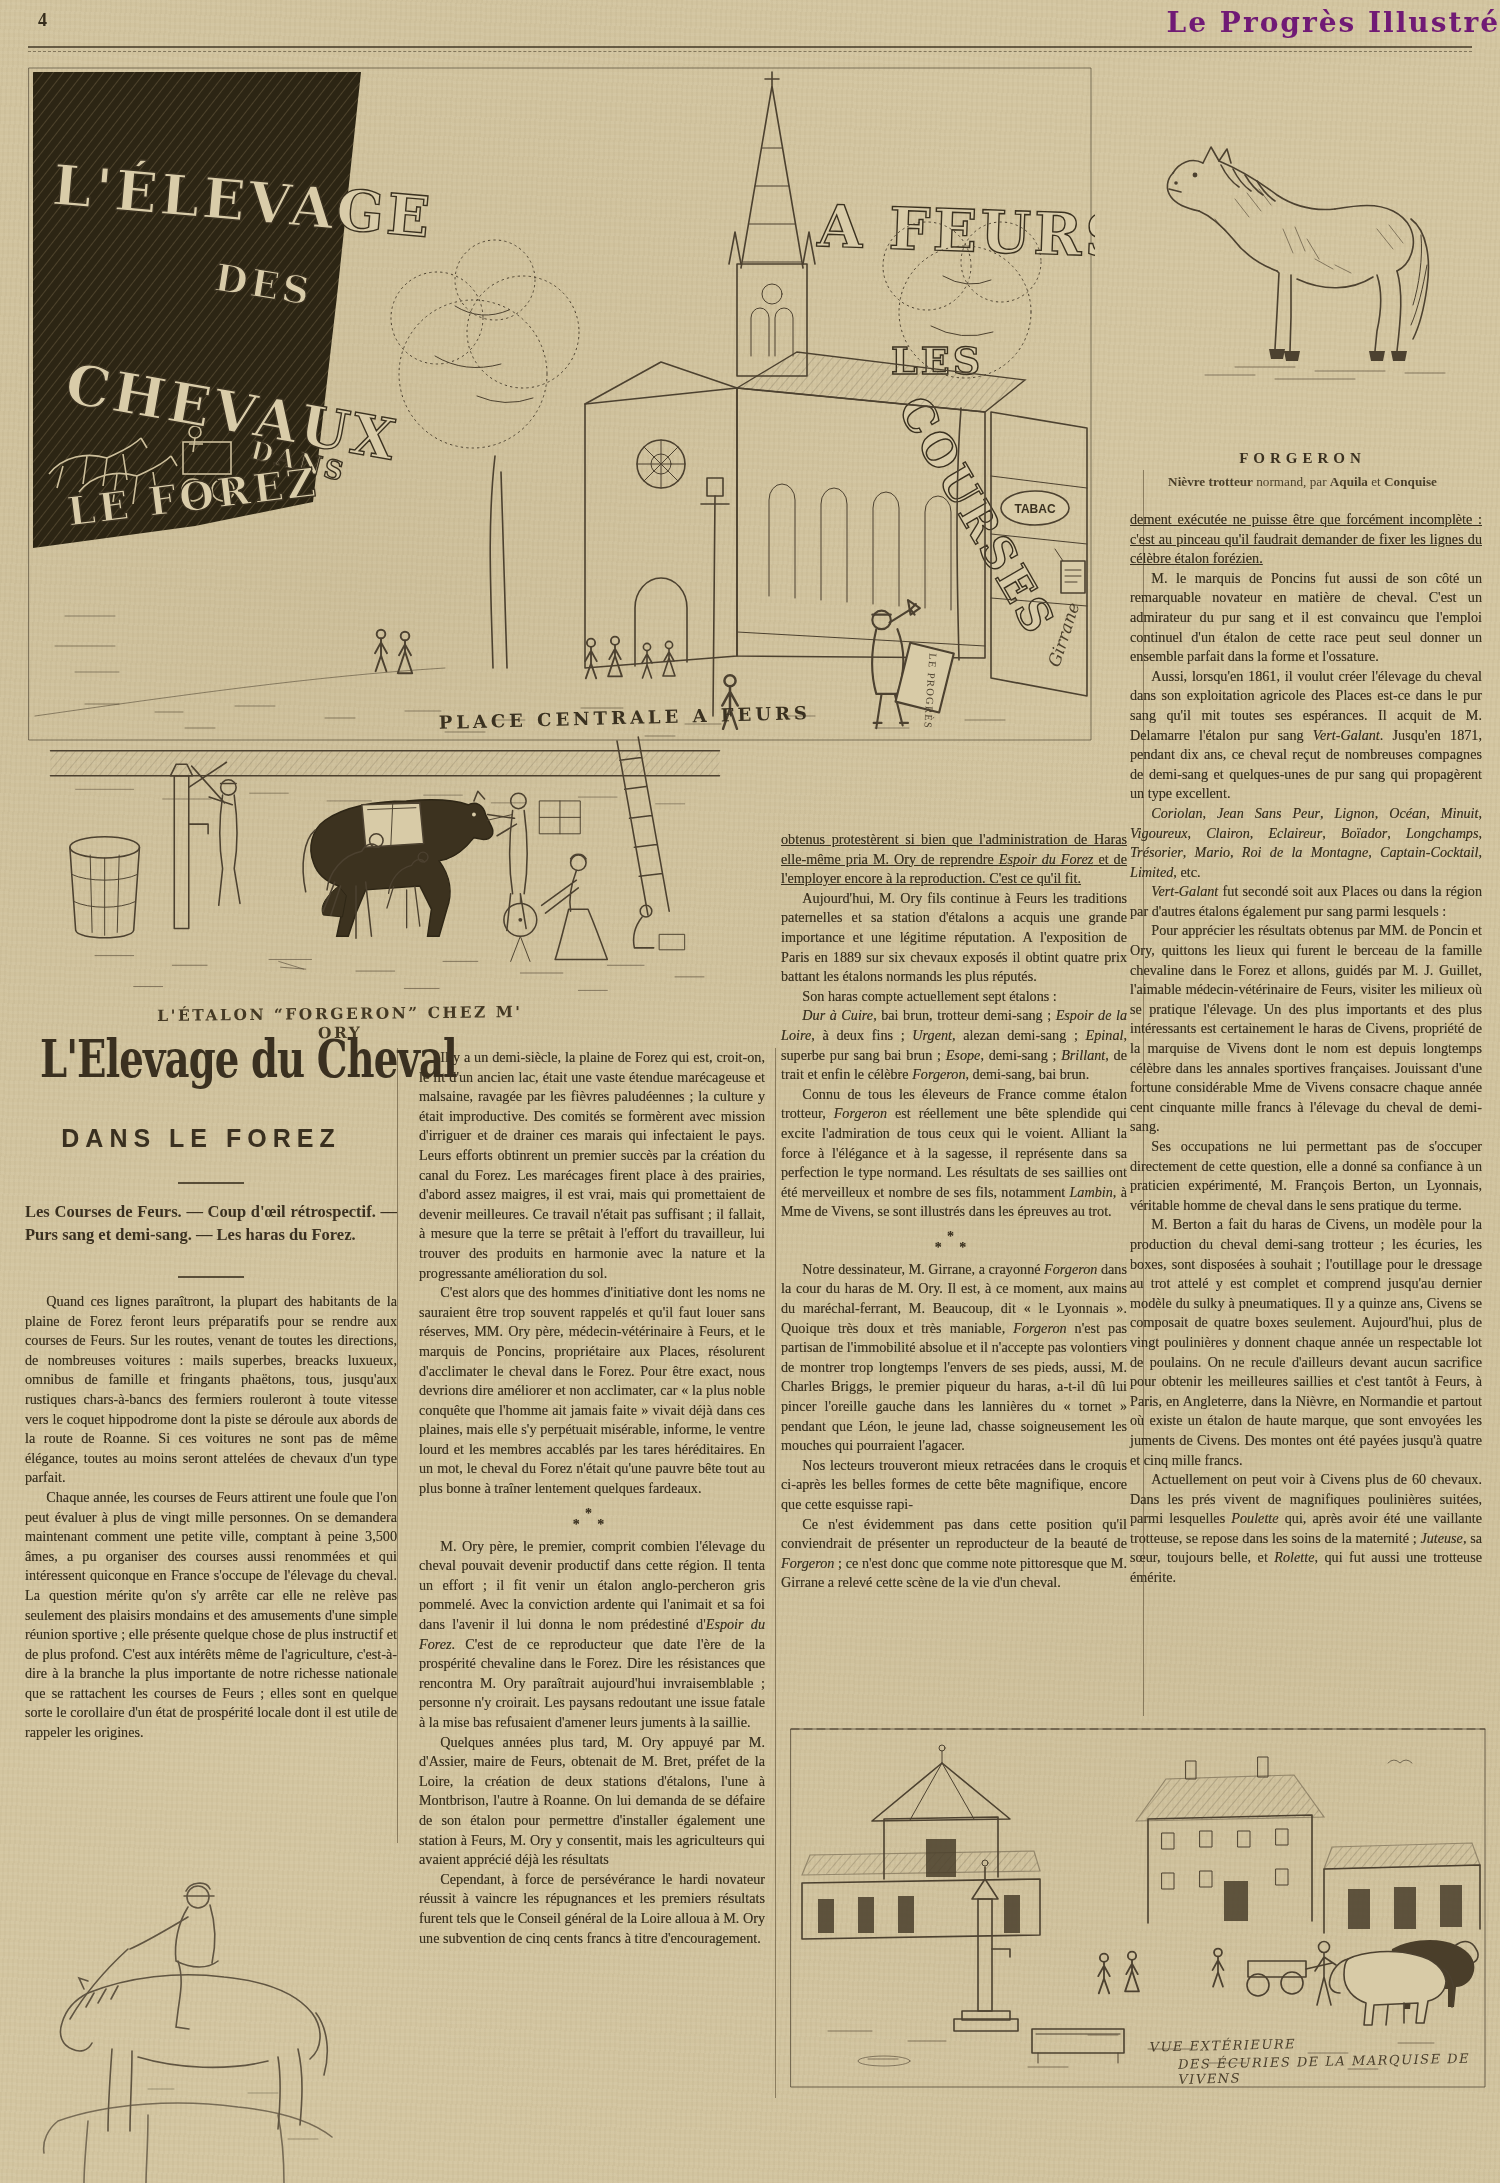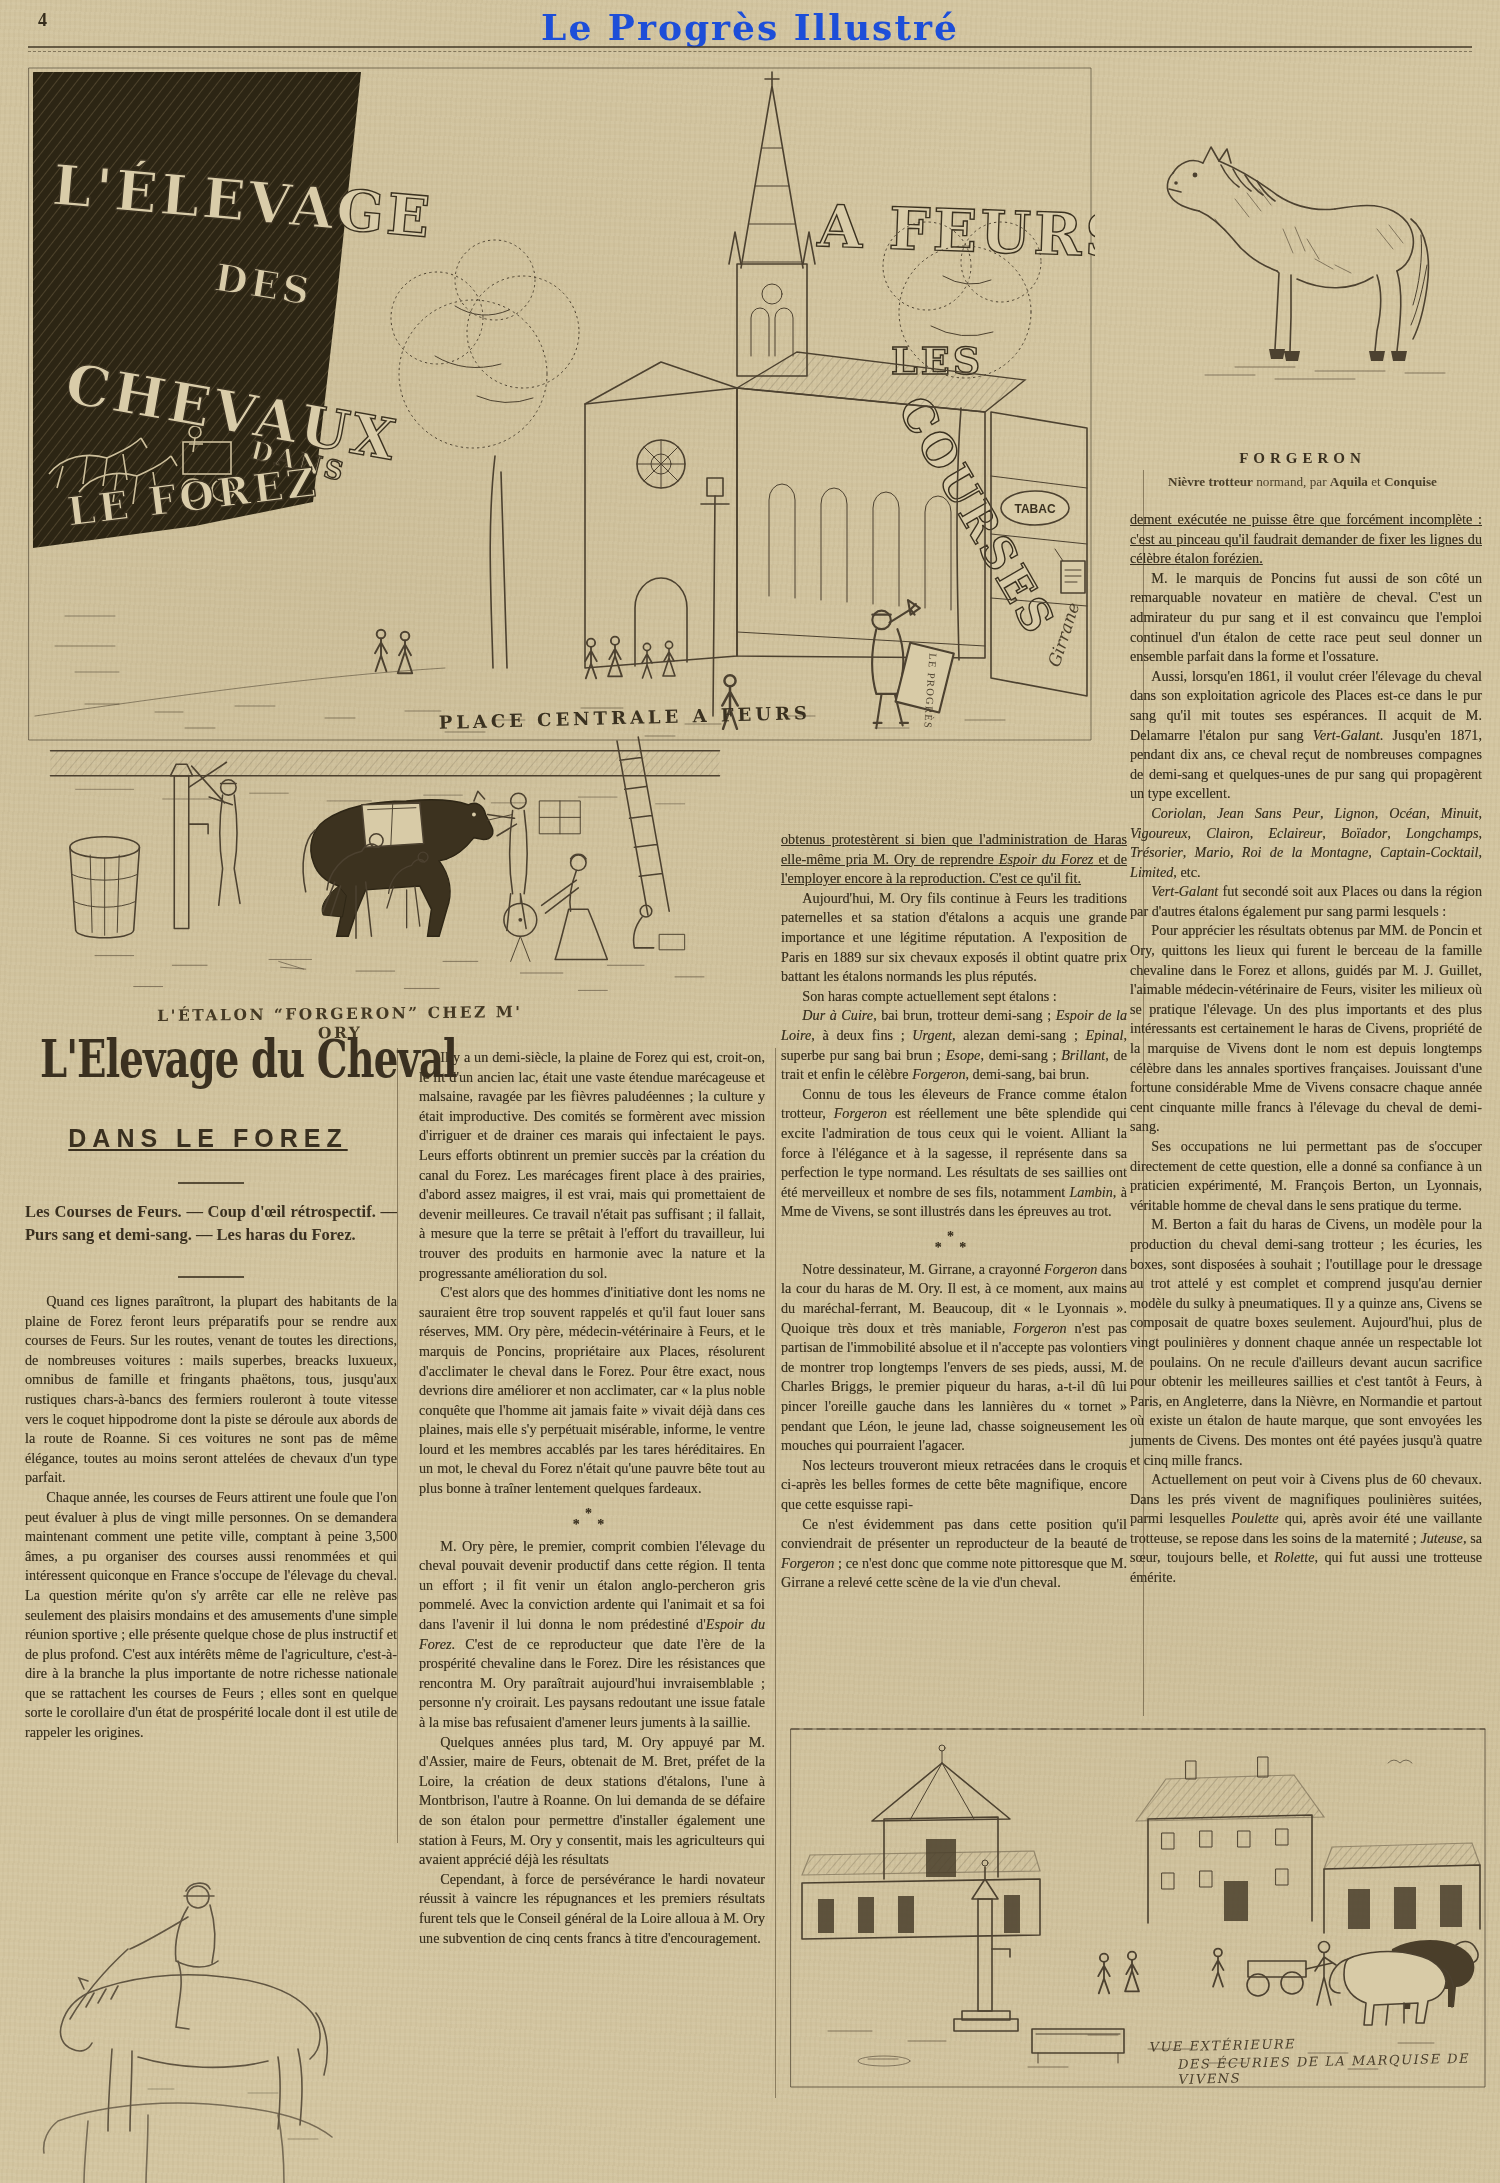--- a/index.html
+++ b/index.html
@@ -9,32 +9,32 @@
     background-image:
       radial-gradient(circle at 22% 28%, rgba(120,100,60,.07), transparent 42%),
       radial-gradient(circle at 78% 72%, rgba(110,92,55,.06), transparent 46%),
       repeating-linear-gradient(93deg, rgba(90,75,45,.035) 0 2px, transparent 2px 5px),
       repeating-linear-gradient(2deg, rgba(255,250,235,.05) 0 3px, transparent 3px 7px);
     font-family:"Liberation Serif", serif;color:#352c1c;
   }
   .abs{position:absolute;}
   
   .pagenum{left:38px;top:10px;font-size:18px;font-weight:bold;}
-  .masthead{left:0;top:6px;width:100%;text-align:center;font-family:"DejaVu Serif",serif;
-    font-weight:bold;font-size:36px;letter-spacing:2px;color:#1d4ed8;}
+  .masthead{left:0;top:6px;width:100%;text-align:right;font-family:"DejaVu Serif",serif;
+    font-weight:bold;font-size:28px;letter-spacing:2px;color:#701a75;}
   .rule1{left:28px;top:46px;width:1444px;border-top:2px solid rgba(55,45,28,.7);}
   .rule2{left:28px;top:51px;width:1444px;border-top:1px dashed rgba(55,45,28,.5);}
   
   .vrule{width:1px;background:rgba(80,66,42,.55);}
   
   .title{left:25px;top:1028px;width:372px;text-align:center;font-family:"DejaVu Serif",serif;
     font-weight:bold;font-size:42px;color:#3a3020;transform:scale(.92,1.25);transform-origin:50% 0;
     letter-spacing:-1px;white-space:nowrap;}
-  .subtitle{left:22px;top:1124px;width:372px;text-align:center;font-family:"Liberation Sans",sans-serif;
-    font-weight:bold;font-size:25px;letter-spacing:6px;color:#3a3020;text-decoration:underline;}
+  .subtitle{left:15px;top:1124px;width:372px;text-align:center;font-family:"Liberation Sans",sans-serif;
+    font-weight:bold;font-size:25px;letter-spacing:6px;color:#3a3020;}
   .tdiv{height:0;border-top:2.5px solid rgba(58,48,30,.8);width:66px;left:178px;}
   .deck{left:25px;top:1200px;width:372px;font-weight:bold;font-size:16.5px;line-height:23px;
     text-align:justify;color:#3a3020;}
   
   .col{font-size:14.2px;line-height:19.6px;text-align:justify;color:#38301f;
     text-shadow:0 0 .4px rgba(60,48,30,.55);}
   .col p.para{margin:0;text-indent:1.5em;}
   .col.cont p.para:first-child{text-indent:0;text-decoration:underline;}
   .col p.para em{font-style:italic;}
   .asterism{text-align:center;margin:9px 0 7px;color:#3c3322;}

